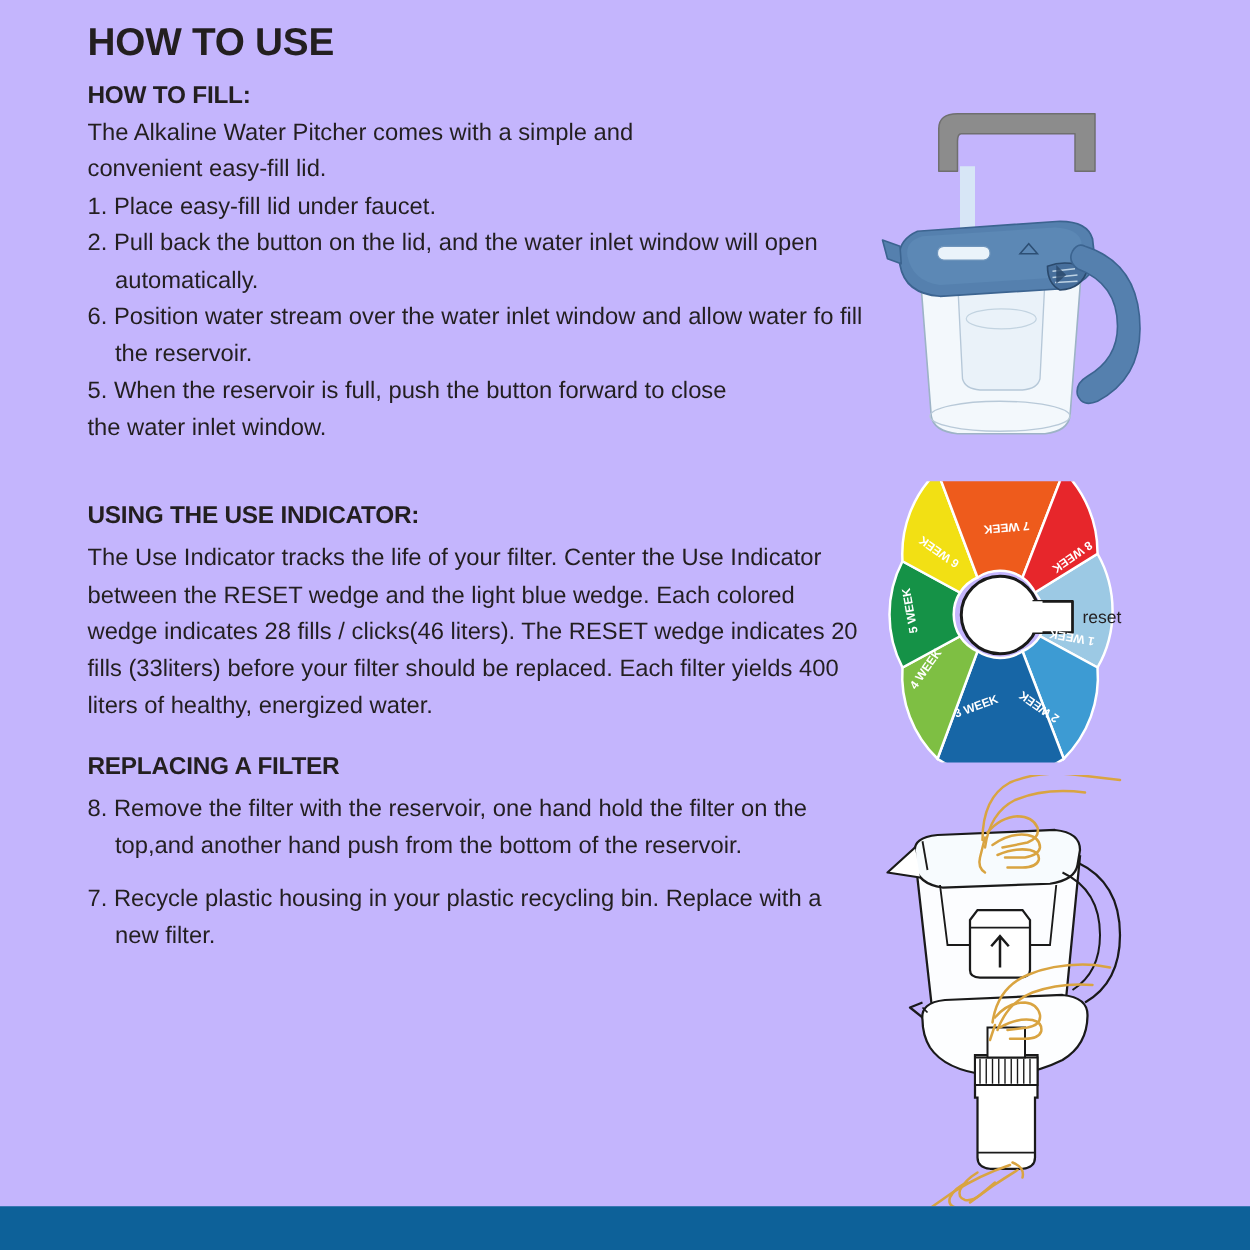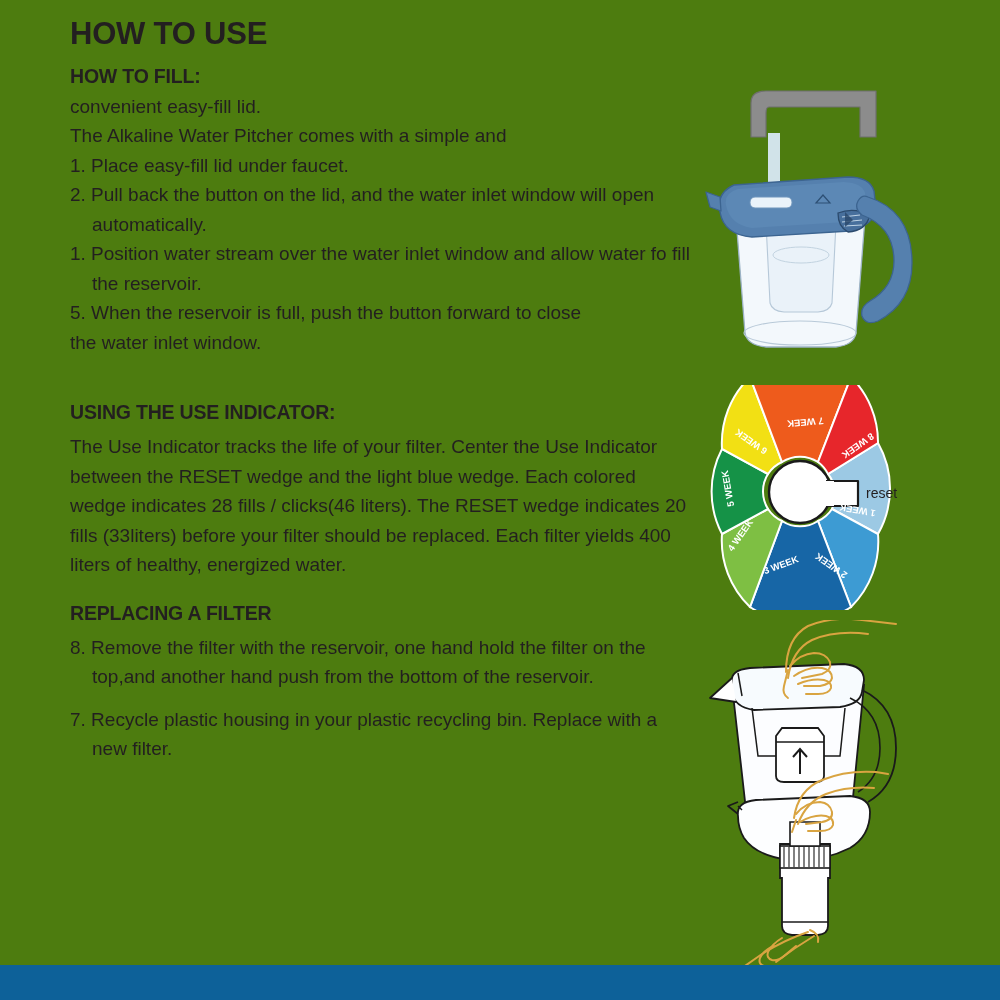--- a/index.html
+++ b/index.html
@@ -15,21 +15,21 @@
     overflow: hidden;
     font-family: "Liberation Sans", sans-serif;
     color: #231f20;
     -webkit-font-smoothing: antialiased;
   }
 
   
   .page {
     position: absolute;
     inset: 0;
-    background: #4d7c0f;
+    background: #c4b5fd;
   }
 
   .bottom-bar {
     position: absolute;
     left: 0;
     right: 0;
     top: 965px;
     height: 35px;
     background: #0d6199;
   }
@@ -103,25 +103,25 @@
 <body>
 
 <div class="page">
 
   <div class="text-col">
 
     <h1 class="main-title">HOW TO USE</h1>
 
     <div class="sec-1">
       <h2 class="sec-head">HOW TO FILL:</h2>
+      <p class="para">The Alkaline Water Pitcher comes with a simple and</p>
       <p class="para">convenient easy-fill lid.</p>
-      <p class="para">The Alkaline Water Pitcher comes with a simple and</p>
       <p class="numline">1. Place easy-fill lid under faucet.</p>
       <p class="numline">2. Pull back the button on the lid, and the water inlet window will open automatically.</p>
-      <p class="numline">1. Position water stream over the water inlet window and allow water fo fill the reservoir.</p>
+      <p class="numline">6. Position water stream over the water inlet window and allow water fo fill the reservoir.</p>
       <p class="numline flush">5. When the reservoir is full, push the button forward to close</p>
       <p class="numline flush">the water inlet window.</p>
     </div>
 
     <div class="sec-2">
       <h2 class="sec-head">USING THE USE INDICATOR:</h2>
       <p class="para">The Use Indicator tracks the life of your filter. Center the Use Indicator between the RESET wedge and the light blue wedge. Each colored wedge indicates 28 fills / clicks(46 liters). The RESET wedge indicates 20 fills (33liters) before your filter should be replaced. Each filter yields 400 liters of healthy, energized water.</p>
     </div>
 
     <div class="sec-3">

